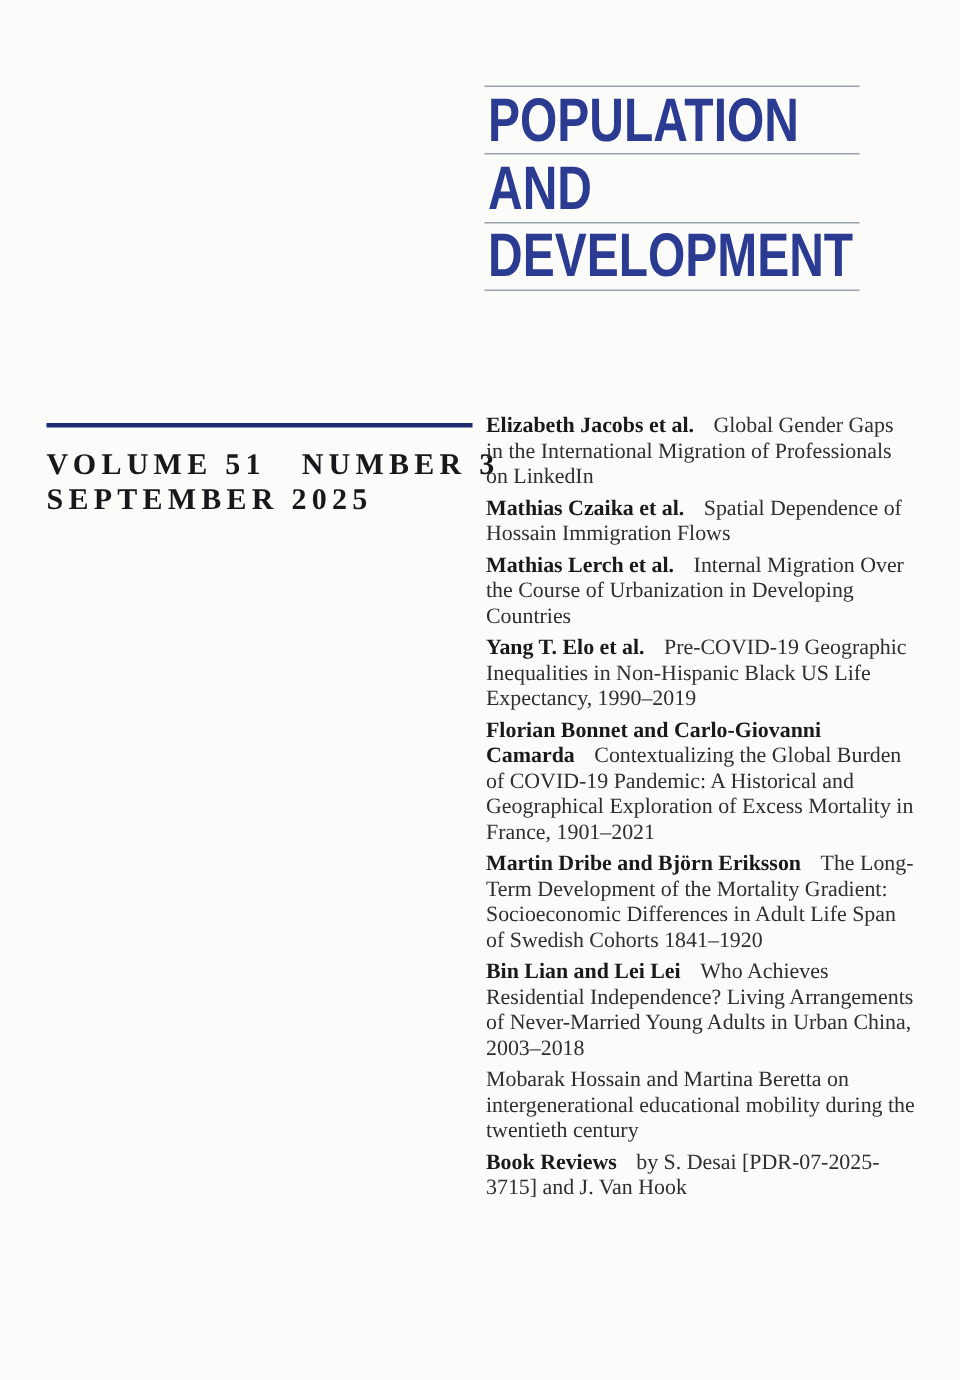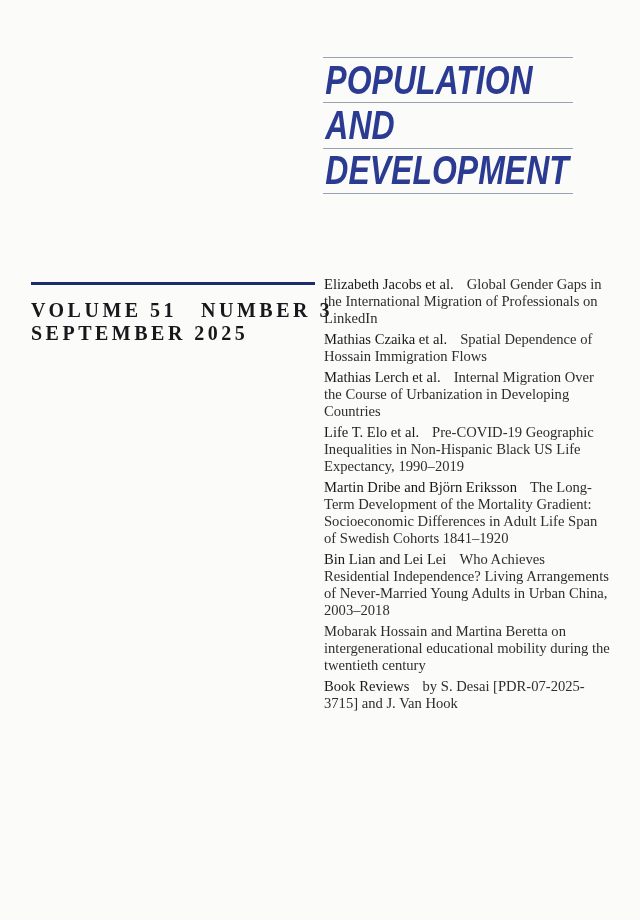--- a/index.html
+++ b/index.html
@@ -17,21 +17,20 @@
     width:640px;height:920px;
     background:var(--bg);
     overflow:hidden;
     font-family:"Liberation Serif", serif;
   }
 
   
   .masthead{
     position:absolute;left:323px;top:57px;width:250px;
     border-bottom:1.5px solid var(--thin-line);
-    font-style:italic;
   }
   .masthead-row{
     height:44.3px;
     border-top:1.5px solid var(--thin-line);
     display:flex;align-items:center;
   }
   .masthead-word{
     font-family:"Liberation Sans", sans-serif;
     font-weight:700;
     font-size:41px;
@@ -64,21 +63,21 @@
 
   
   .toc{
     position:absolute;left:324px;top:276px;width:286px;
     font-size:14.6px;
     line-height:17px;
     color:var(--ink);
   }
   .toc-entry{margin:0 0 4px 0;}
   .toc-authors{
-    font-weight:400;
+    font-weight:700;
     color:var(--ink-bold);
     padding-right:13px;
   }
 </style>
 </head>
 <body>
 
 <div class="page">
 
   <header class="masthead">
@@ -102,22 +101,23 @@
   </section>
 
   <section class="toc" id="toc">
   <p class="toc-entry"><span class="toc-authors">Elizabeth Jacobs et al.</span><span class="toc-title">Global Gender Gaps in the International Migration of Professionals on LinkedIn</span></p>
 
   <p class="toc-entry"><span class="toc-authors">Mathias Czaika et al.</span><span class="toc-title">Spatial Dependence of Hossain Immigration Flows</span></p>
 
   <p class="toc-entry"><span class="toc-authors">Mathias Lerch et al.</span><span class="toc-title">Internal Migration Over the Course of Urbanization in Developing Countries</span></p>
 
 
-  <p class="toc-entry"><span class="toc-authors">Life T. Elo et al.</span><span class="toc-title">Pre-COVID-19 Geographic Inequalities in Non-Hispanic Black US Life Expectancy, 1990–2019</span></p>
+  <p class="toc-entry"><span class="toc-authors">Yang T. Elo et al.</span><span class="toc-title">Pre-COVID-19 Geographic Inequalities in Non-Hispanic Black US Life Expectancy, 1990–2019</span></p>
 
+  <p class="toc-entry"><span class="toc-authors">Florian Bonnet and Carlo-Giovanni Camarda</span><span class="toc-title">Contextualizing the Global Burden of COVID-19 Pandemic: A Historical and Geographical Exploration of Excess Mortality in France, 1901–2021</span></p>
 
 
   <p class="toc-entry"><span class="toc-authors">Martin Dribe and Björn Eriksson</span><span class="toc-title">The Long-Term Development of the Mortality Gradient: Socioeconomic Differences in Adult Life Span of Swedish Cohorts 1841–1920</span></p>
 
   <p class="toc-entry"><span class="toc-authors">Bin Lian and Lei Lei</span><span class="toc-title">Who Achieves Residential Independence? Living Arrangements of Never-Married Young Adults in Urban China, 2003–2018</span></p>
 
   <p class="toc-entry"><span class="toc-title">Mobarak Hossain and Martina Beretta on intergenerational educational mobility during the twentieth century</span></p>
 
   <p class="toc-entry"><span class="toc-authors">Book Reviews</span><span class="toc-title">by S. Desai [PDR-07-2025-3715] and J. Van Hook</span></p>
 </section>

